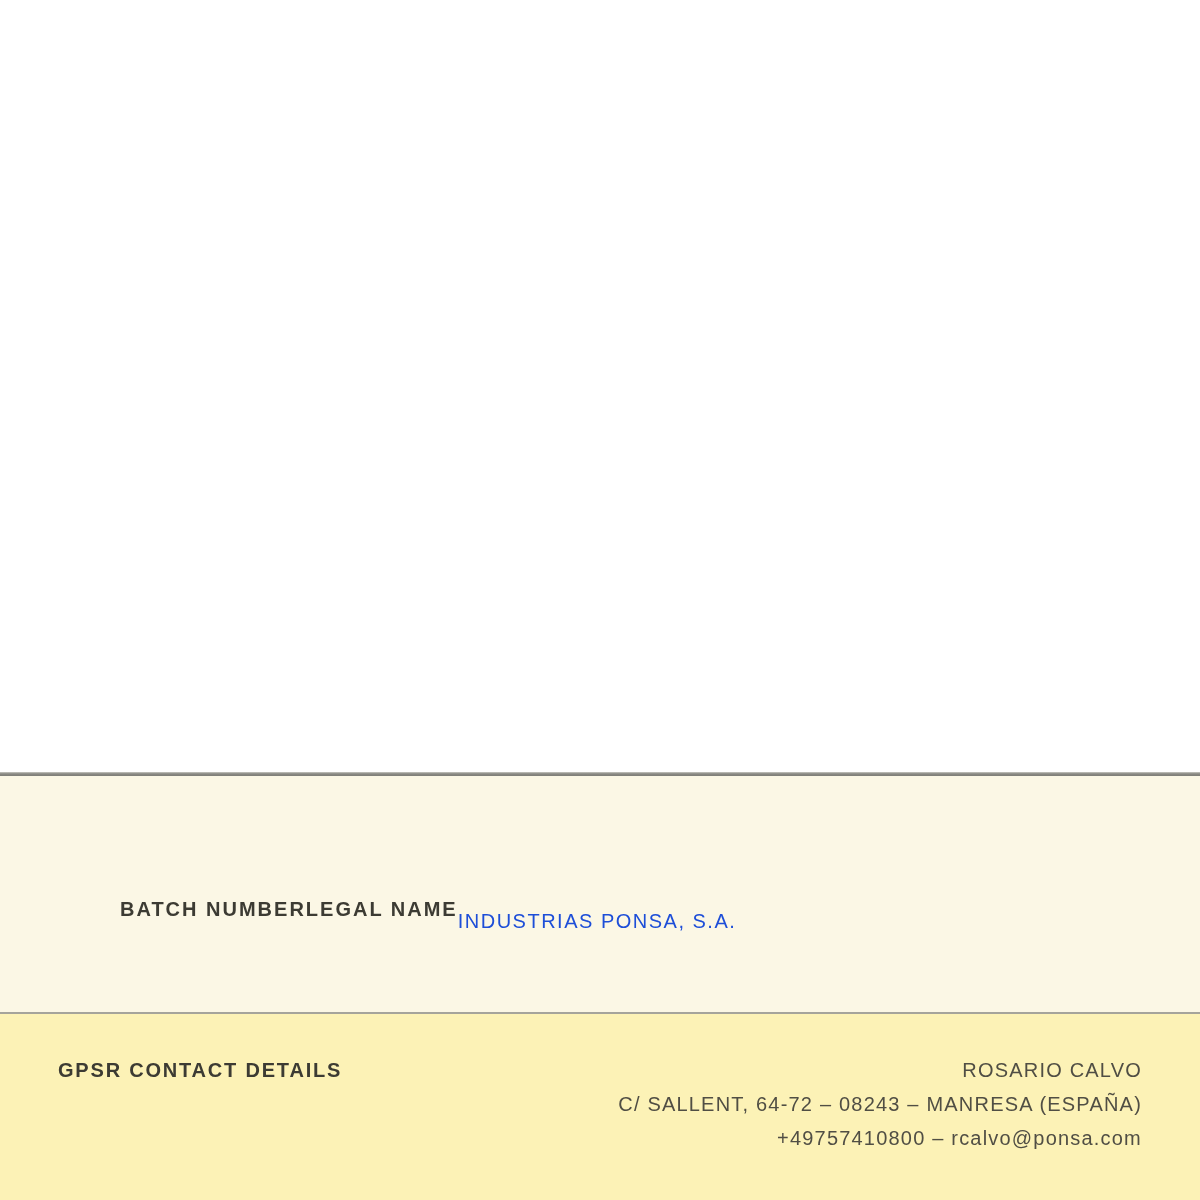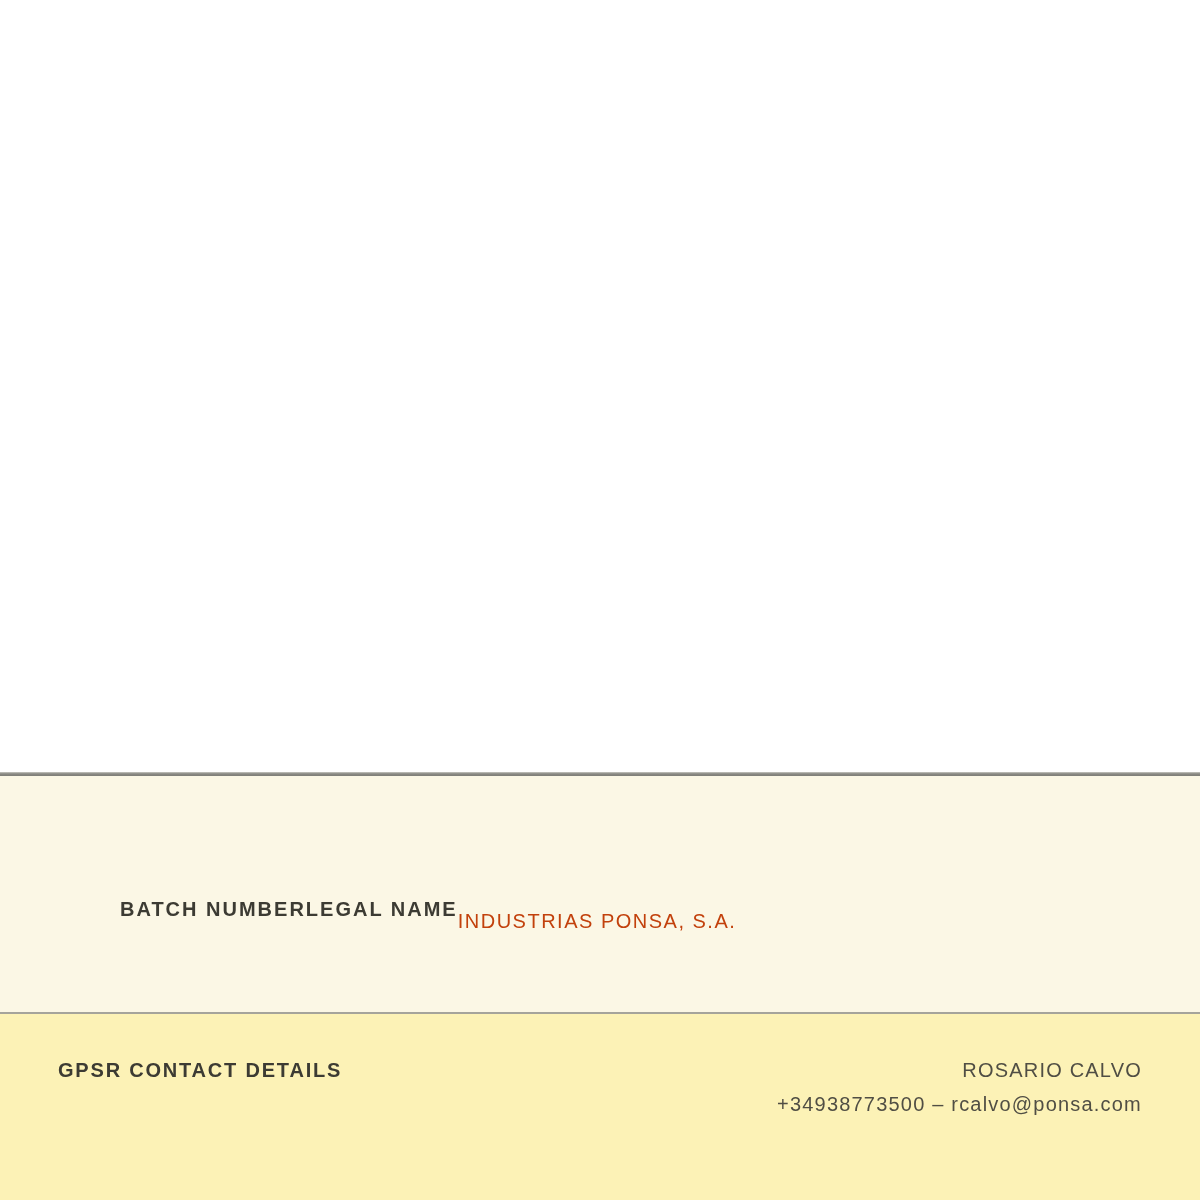--- a/index.html
+++ b/index.html
@@ -49,21 +49,21 @@
   }
   .field-blank {
     height: 84px;          
     width: 100%;
   }
   .field-value {
     margin-top: 24px;
     font-size: 20px;
     font-weight: normal;
     letter-spacing: 1.5px;
-    color: #c2410c;
+    color: #1d4ed8;
     line-height: 24px;
     white-space: nowrap;
   }
   
   .divider-thin {
     height: 2px;
     background: #a5a49b;
   }
   
   .contact-section {
@@ -114,17 +114,18 @@
       <div class="field-value">INDUSTRIAS PONSA, S.A.</div>
     </div>
   </div>
 
   <div class="divider-thin"></div>
 
   <div class="contact-section">
     <div class="contact-heading">GPSR CONTACT DETAILS</div>
     <div class="contact-lines">
       <div class="contact-line">ROSARIO CALVO</div>
-      <div class="contact-line">+34938773500 – rcalvo@ponsa.com</div>
+      <div class="contact-line">C/ SALLENT, 64-72 – 08243 – MANRESA (ESPAÑA)</div>
+      <div class="contact-line">+49757410800 – rcalvo@ponsa.com</div>
     </div>
   </div>
 
 </div>
 
 </body></html>

